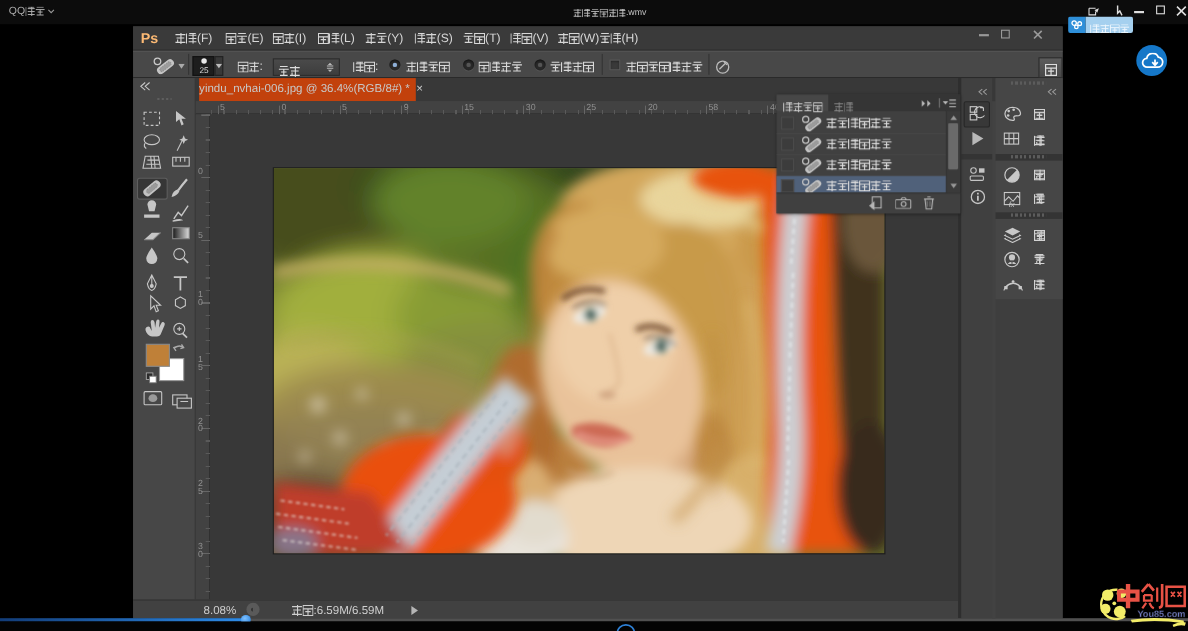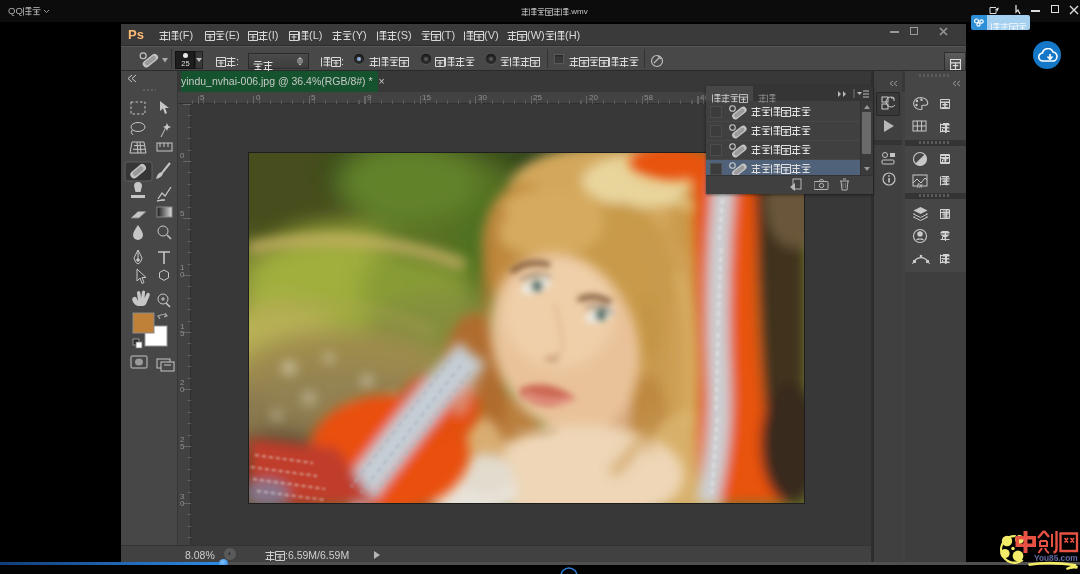--- a/index.html
+++ b/index.html
@@ -7,21 +7,21 @@
 .a{position:absolute}
 .cj{display:inline-block;vertical-align:middle}
 #topbar{left:0;top:0;width:1080px;height:22px;background:#0c0c0c;color:#b8b8b8}
 #ps{left:121px;top:24px;width:845px;height:538px;background:#424242}
 #menubar{left:0;top:0;width:845px;height:22px;background:#3a3a3a;border-bottom:1px solid #2d2d2d}
 .mi{position:absolute;top:5px;color:#d6d6d6;font-size:11px;white-space:nowrap}
 #optbar{left:0;top:22px;width:845px;height:25px;background:#484848;border-bottom:1px solid #2a2a2a;box-shadow:inset 0 1px 0 #565656}
 .ol{position:absolute;color:#d8d8d8;font-size:11px;white-space:nowrap}
 #toolbar{left:0;top:47px;width:57px;height:474px;background:#474747;border-right:1px solid #363636}
 #tabbar{left:57px;top:47px;width:788px;height:21px;background:#383838}
-#tab{position:absolute;left:3px;top:0;width:197px;height:21px;background:#14532d;color:#c8c8c8;font-size:10.5px;line-height:21px;text-align:center;white-space:nowrap}
+#tab{position:absolute;left:3px;top:0;width:197px;height:21px;background:#c2410c;color:#c8c8c8;font-size:10.5px;line-height:21px;text-align:center;white-space:nowrap}
 #hruler{left:57px;top:68px;width:693px;height:12px;background:#424242;border-bottom:1px solid #303030}
 #vruler{left:57px;top:80px;width:13px;height:441px;background:#424242;border-right:1px solid #303030}
 .rn{position:absolute;color:#909090;font-size:8px}
 #canvas{left:70px;top:80px;width:680px;height:441px;background:#383838}
 #photo{left:128px;top:129px;width:555px;height:350px;box-shadow:0 0 0 1px #1e1e1e}
 #statusbar{left:0;top:521px;width:750px;height:17px;background:#414141;border-top:1px solid #333;color:#cfcfcf;font-size:10.5px}
 #history{left:585px;top:62px;width:167px;height:108px;background:#404040;box-shadow:0 1px 3px rgba(0,0,0,.5)}
 .hrow{position:absolute;left:0;width:154px;height:19px;color:#dedede}
 .hrow .cj{vertical-align:top}
 .hrow span{line-height:10px}

